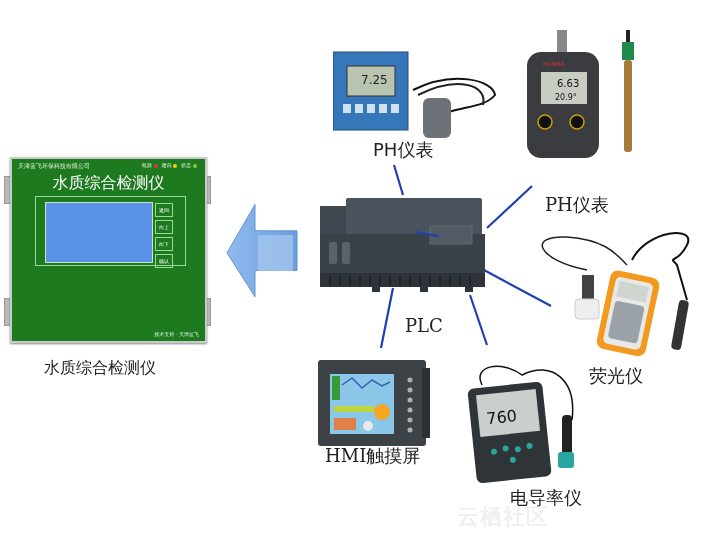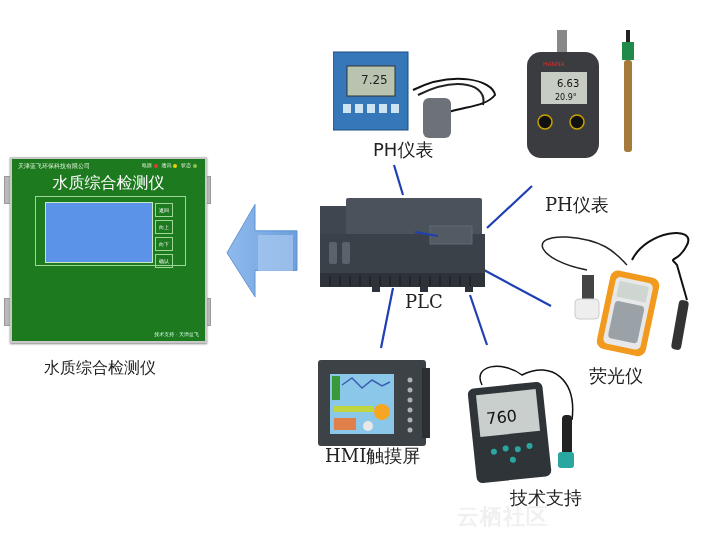--- a/index.html
+++ b/index.html
@@ -98,21 +98,21 @@
       <line x1="150" y1="78" x2="150" y2="88"></line>
   </g>
   <rect x="9" y="44" width="8" height="22" rx="2" fill="#5a626b"></rect>
   <rect x="22" y="44" width="8" height="22" rx="2" fill="#5a626b"></rect>
   <rect x="110" y="28" width="42" height="18" fill="#525a64" stroke="#60686f"></rect>
   <line x1="95" y1="34" x2="118" y2="38" stroke="#1f3fb5" stroke-width="2"></line>
   <rect x="52" y="88" width="8" height="6" fill="#2d3339"></rect>
   <rect x="100" y="88" width="8" height="6" fill="#2d3339"></rect>
   <rect x="145" y="88" width="8" height="6" fill="#2d3339"></rect>
 </svg>
-<div class="label" style="left:405px;top:291px">PLC</div>
+<div class="label" style="left:405px;top:315px">PLC</div>
 
 <svg class="device" style="left:333px;top:50px" width="170" height="90">
   <path d="M80 40 C120 20,160 30,162 45 C150 60,120 55,100 70" stroke="#111" stroke-width="2" fill="none"></path>
   <path d="M85 45 C125 25,155 35,150 55" stroke="#222" stroke-width="2" fill="none"></path>
   <rect x="0" y="2" width="75" height="78" fill="#3577b8" stroke="#1d4f80"></rect>
   <rect x="14" y="16" width="48" height="30" fill="#b9c4b0" stroke="#333"></rect>
   <text x="28" y="34" font-size="12" fill="#222" font-family="DejaVu Sans, sans-serif">7.25</text>
   <g fill="#cfe2f2">
       <rect x="10" y="54" width="8" height="9"></rect>
       <rect x="22" y="54" width="8" height="9"></rect>
@@ -183,15 +183,15 @@
   <g fill="#2aa6a0" transform="rotate(-6 47 72)">
       <circle cx="30" cy="90" r="3"></circle>
       <circle cx="42" cy="88" r="3"></circle>
       <circle cx="54" cy="90" r="3"></circle>
       <circle cx="66" cy="88" r="3"></circle>
       <circle cx="48" cy="100" r="3"></circle>
     </g>
   <rect x="100" y="55" width="10" height="40" rx="4" fill="#222"></rect>
   <rect x="96" y="92" width="16" height="16" rx="3" fill="#2aa6a0"></rect>
 </svg>
-<div class="label label-cjk" style="left:510px;top:486px">技术支持</div>
+<div class="label label-cjk" style="left:510px;top:486px">电导率仪</div>
 
 <div class="watermark">云栖社区 yq.aliyun.com</div>
 
 </body></html>

